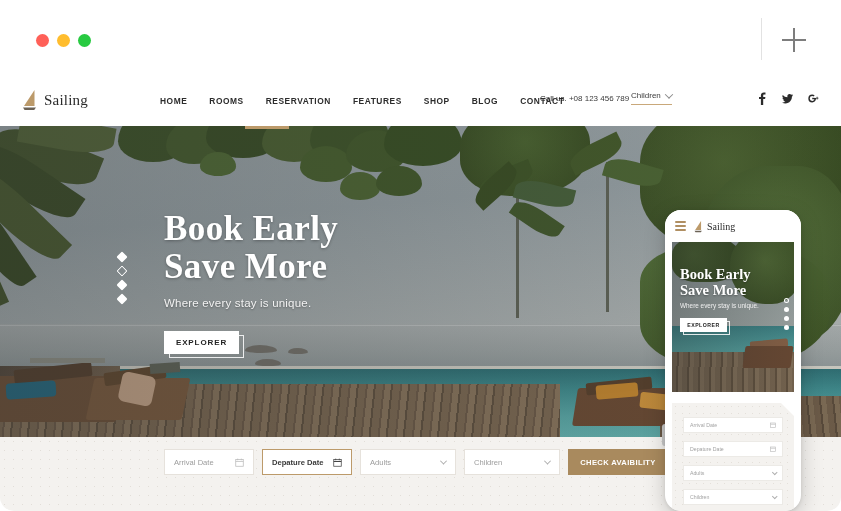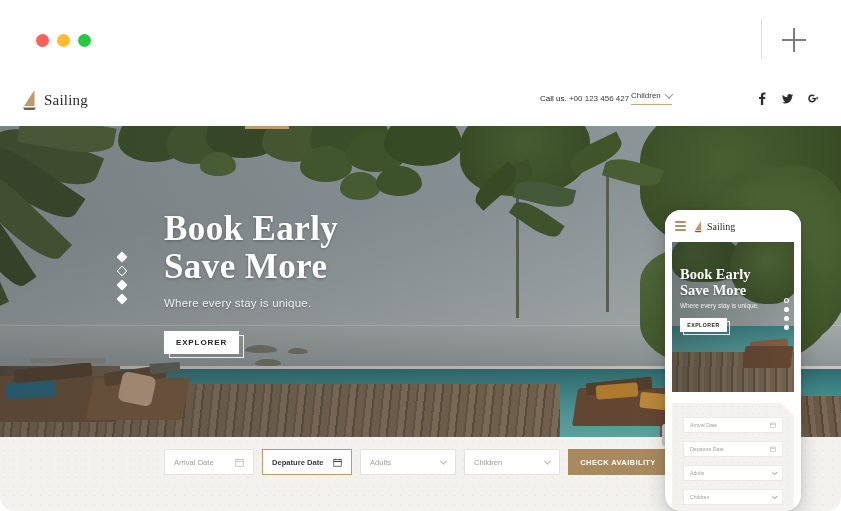--- a/index.html
+++ b/index.html
@@ -411,24 +411,33 @@
   <div class="site-nav">
 
     <div class="brand">
       <svg class="brand-sail" viewBox="0 0 16 22">
         <path d="M12.5 1 L12.5 17 L2 17 Z" fill="#bc9a6a"></path>
         <path d="M1 18.5 L14 18.5 L12.2 21 L2.6 21 Z" fill="#6b6256"></path>
       </svg>
       <span class="brand-name">Sailing</span>
     </div>
 
+    <div class="nav-links">
+      <a class="nav-link">HOME</a>
+      <a class="nav-link">ROOMS</a>
+      <a class="nav-link">RESERVATION</a>
+      <a class="nav-link">FEATURES</a>
+      <a class="nav-link">SHOP</a>
+      <a class="nav-link">BLOG</a>
+      <a class="nav-link">CONTACT</a>
+    </div>
 
     <div class="call-us">
       <b>Call us.</b>
-      <span>+00 123 456 427</span>
+      <span>+08 123 456 789</span>
     </div>
 
     <div class="lang-select">
       <span class="lang-label">Children</span>
       <span class="chev"></span>
     </div>
 
     <div class="socials">
       <svg class="soc" viewBox="0 0 11 13">
         <path d="M7.2 13V7.1h1.9l.3-2.2H7.2V3.5c0-.64.18-1.07 1.1-1.07h1.18V.48C9.27.45 8.57.38 7.76.38 6.06.38 4.9 1.42 4.9 3.32v1.57H3v2.2h1.9V13z" fill="#2b2b2b"></path>

